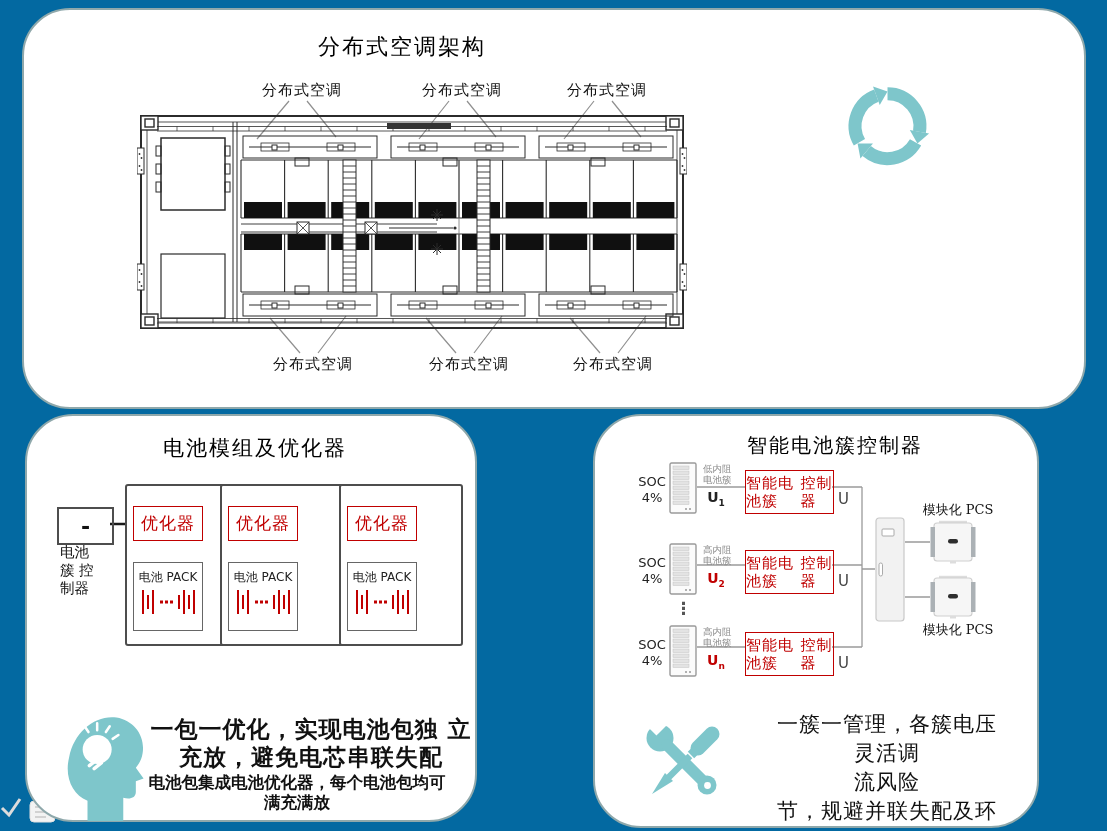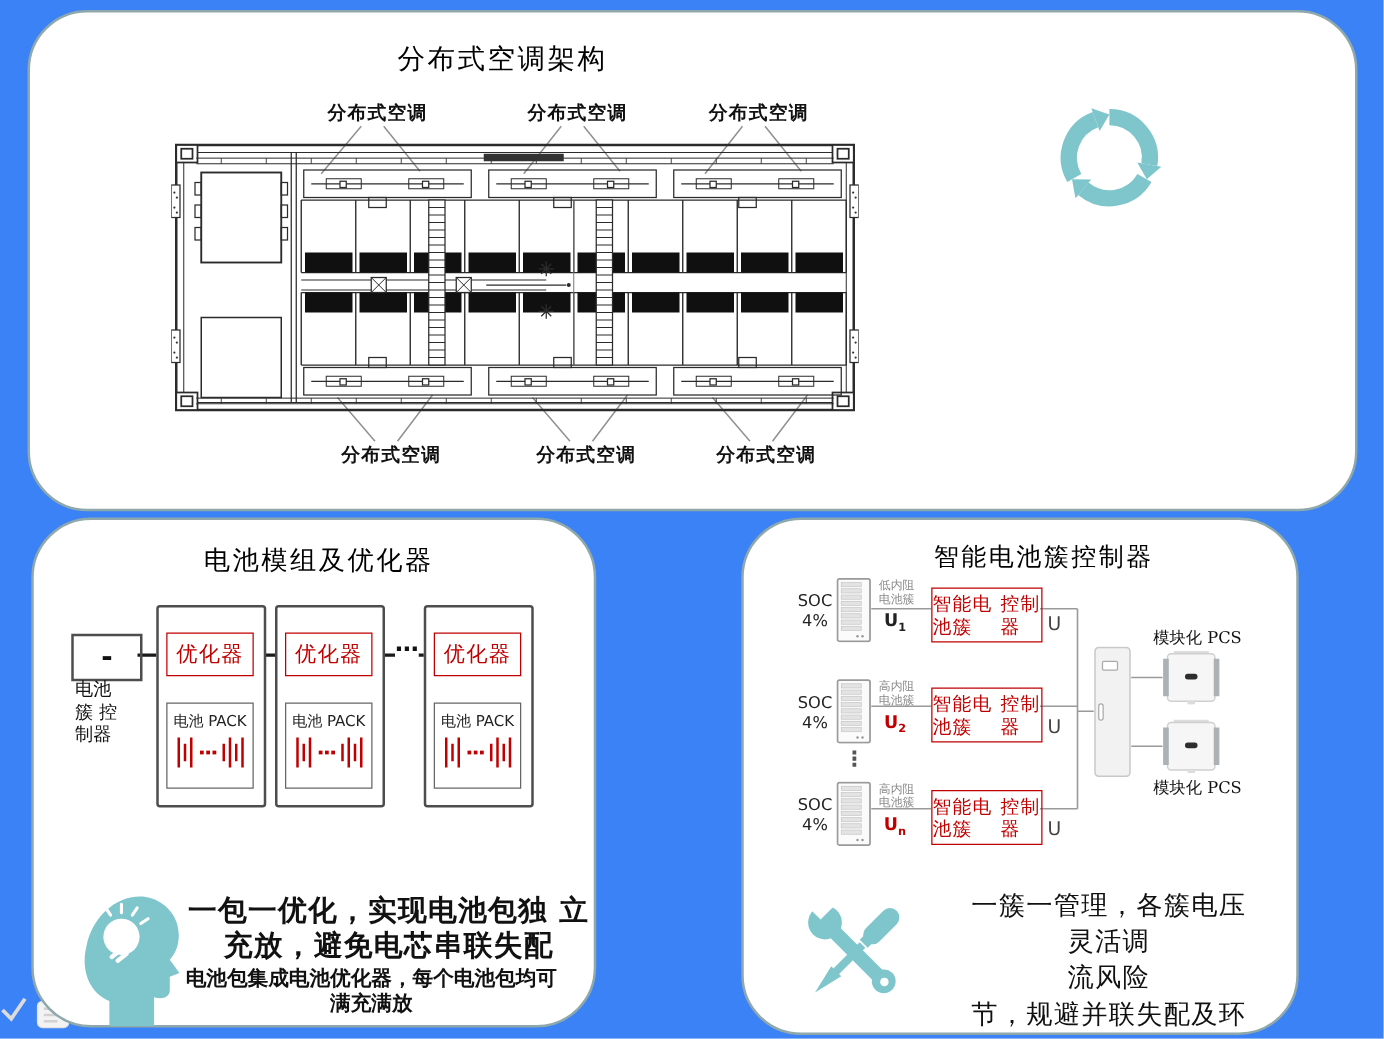--- a/index.html
+++ b/index.html
@@ -1,27 +1,27 @@
 <!DOCTYPE html>
 <html><head>
 <meta charset="utf-8">
 <style>
   html,body{margin:0;padding:0;background:#fff;}
-  .page{position:relative;width:1107px;height:831px;background:#3b82f6;overflow:hidden;
+  .page{position:relative;width:1107px;height:831px;background:#0369a1;overflow:hidden;
         font-family:"DejaVu Sans",sans-serif;color:#111;}
   .panel{position:absolute;background:#fff;border:2.3px solid #8FA8AB;border-radius:48px;}
   .abs{position:absolute;}
   .serif{font-family:"DejaVu Serif","DejaVu Sans",serif;}
   .ctr{text-align:center;}
   .panel-title{font-size:22px;letter-spacing:2px;color:#000;}
-  .ac-label{font-size:15px;letter-spacing:1px;transform:translateX(-50%);white-space:nowrap;font-weight:bold;}
+  .ac-label{font-size:15px;letter-spacing:1px;transform:translateX(-50%);white-space:nowrap;}
   .feature-text{font-size:25px;line-height:34px;letter-spacing:1px;white-space:nowrap;}
   .overlay{position:absolute;left:0;top:0;pointer-events:none;}
   
-  .module-box{position:absolute;width:84px;height:158px;border:2.5px solid #4d4d4d;border-radius:3px;background:#fff;}
+  .module-box{position:absolute;width:84px;height:158px;border:2.5px solid #4d4d4d;border-radius:3px;background:#fff;padding-left:36px;}
   .opt-box{position:absolute;left:6px;top:20px;width:68px;height:33px;border:1.7px solid #C00000;
            color:#C00000;font-size:17px;letter-spacing:1px;display:flex;align-items:center;justify-content:center;}
   .pack-box{position:absolute;left:6px;top:76px;width:68px;height:67px;border:1.4px solid #666;
             display:flex;flex-direction:column;align-items:center;}
   .pack-label{font-size:12px;margin-top:6px;white-space:nowrap;color:#222;}
   .ctrl-box{position:absolute;left:30px;top:91px;width:53px;height:34px;border:2.2px solid #4d4d4d;
             display:flex;align-items:center;justify-content:center;font-weight:bold;font-size:22px;}
   .note-main{font-size:23px;font-weight:bold;line-height:28px;letter-spacing:1px;}
   .note-sub{font-size:16.5px;font-weight:bold;line-height:20px;}
   

